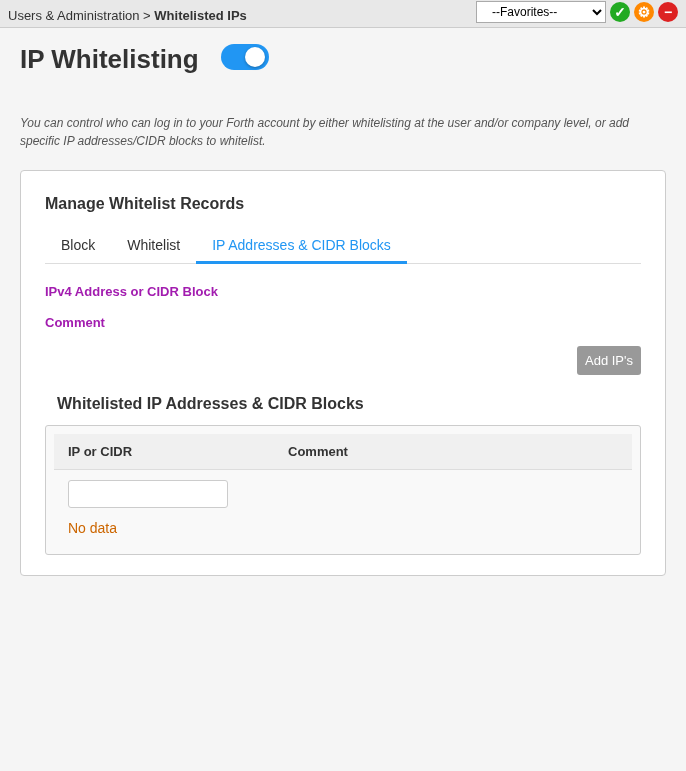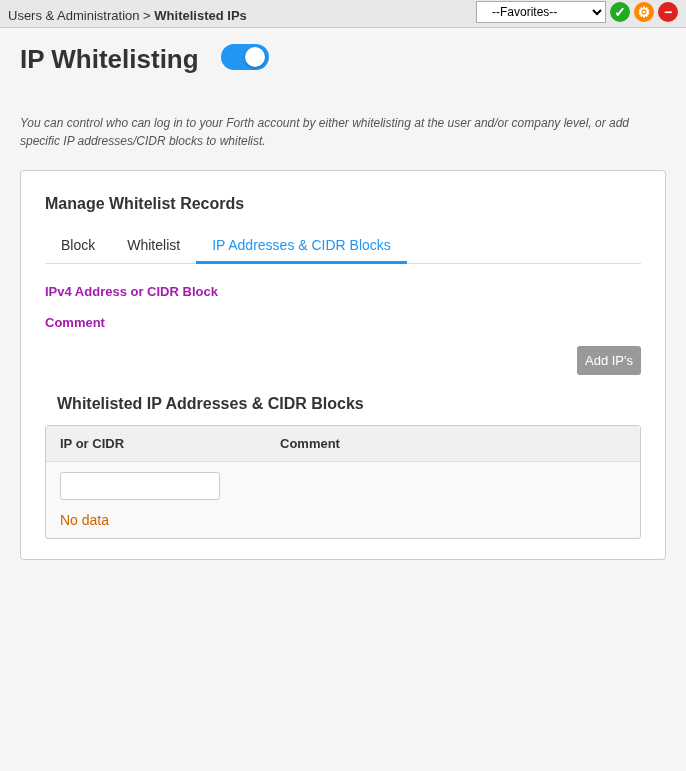--- a/index.html
+++ b/index.html
@@ -182,21 +182,21 @@
       font-size: 16px;
       font-weight: bold;
       color: #333;
       margin: 20px 12px 12px;
     }
 
     .data-table-wrapper {
       border: 1px solid #ccc;
       border-radius: 3px;
       background: #f9f9f9;
-      padding: 0;
+      padding: 8px;
     }
     .data-table-header {
       display: flex;
       padding: 10px 14px;
       border-bottom: 1px solid #ddd;
       background: #f0f0f0;
     }
     .col-header {
       font-size: 13px;
       font-weight: bold;

